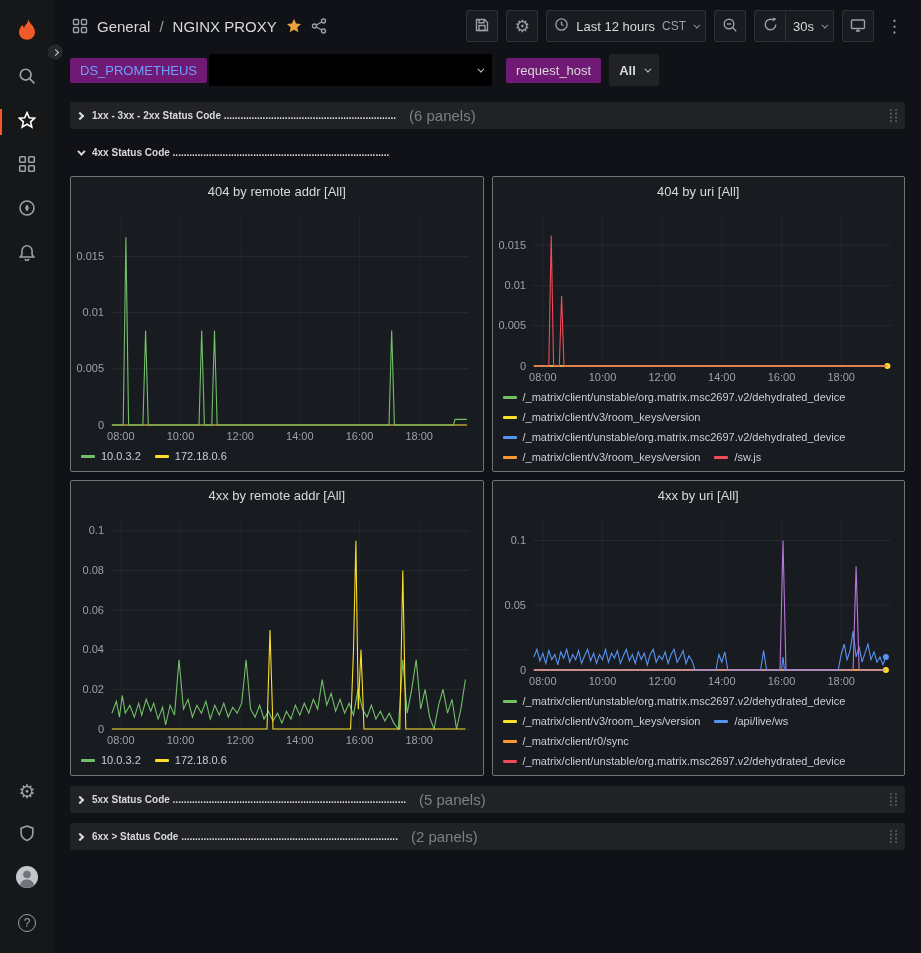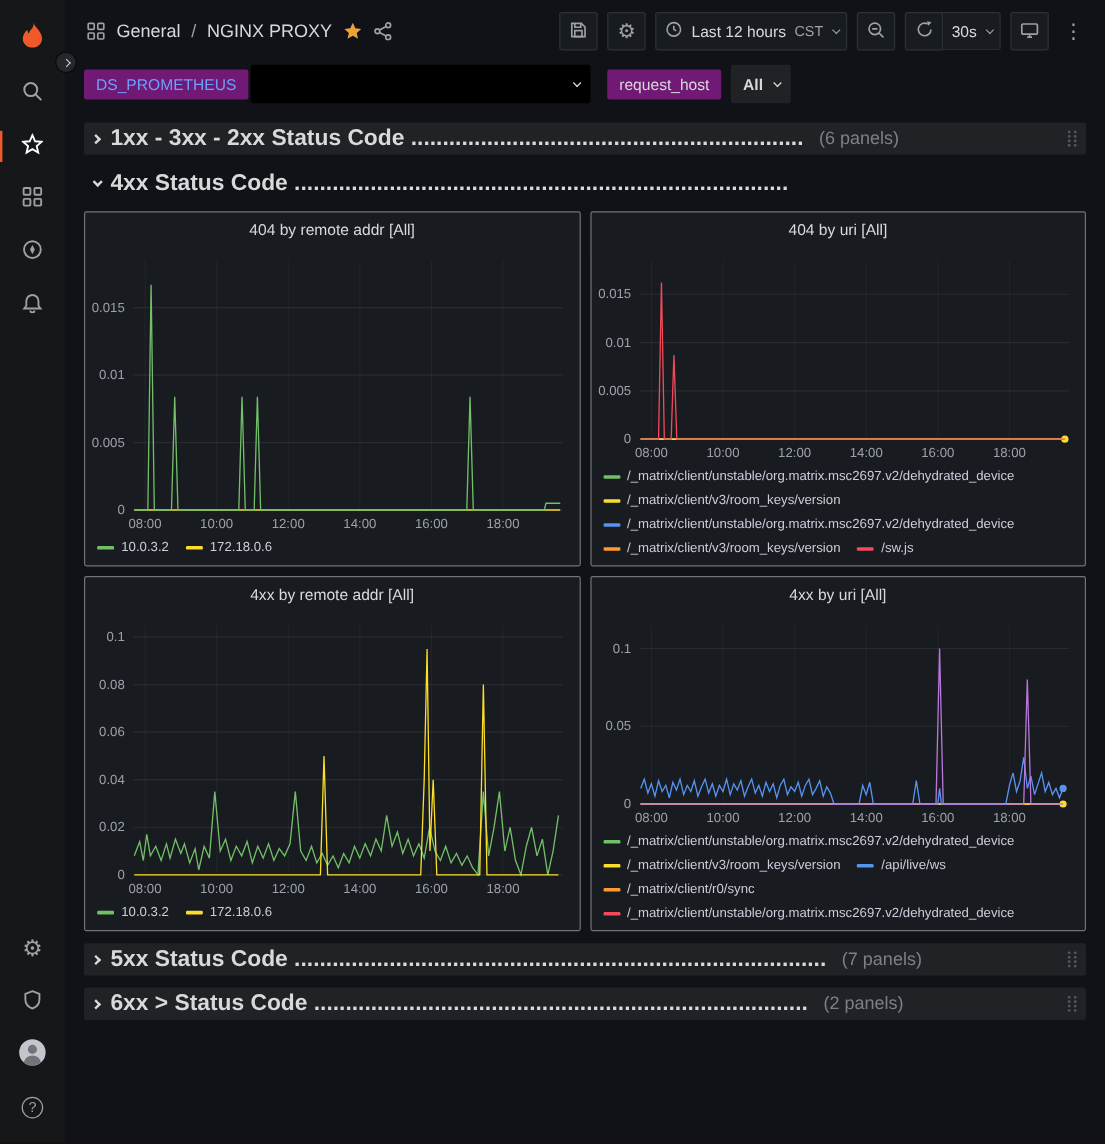--- a/index.html
+++ b/index.html
@@ -46,21 +46,21 @@
   .var-label.blue { color:#6e9fff; }
   .var-value { height:32px; display:flex; align-items:center; gap:8px; padding:0 10px; background:#202226; border-radius:2px; font-size:13px; color:#d8d9da; cursor:pointer; margin-left:2px; }
   .var-value.redacted { width:283px; background:#000; justify-content:flex-end; }
   .var.gapped .var-value { margin-left:8px;font-weight:bold; }
 
   
   .dash { flex:1; padding:8px 16px 0; overflow:hidden; }
   .row { height:27px; display:flex; align-items:center; gap:9px; padding:0 7px; margin-bottom:10px; cursor:pointer; }
   .row.collapsed { background:#202226; border-radius:2px; }
   .row .chev { color:#d8d9da; flex:0 0 auto; }
-  .row-title { font-size:19px; font-weight:700; color:#d8d9da; white-space:nowrap; overflow:hidden; }
+  .row-title { font-size:10px; font-weight:700; color:#d8d9da; white-space:nowrap; overflow:hidden; }
   .row-count { font-size:15px; color:#7b8087; margin-left:4px; white-space:nowrap; }
   .drag-handle { margin-left:auto; color:#565a61; display:flex; cursor:grab; }
   .grid2 { display:grid; grid-template-columns:1fr 1fr; gap:8px; margin:2px 0 10px; }
   .panel { height:296px; background:#181b1f; border:1px solid #737373; border-radius:2px; display:flex; flex-direction:column; overflow:hidden; }
   .panel-title { flex:0 0 30px; line-height:30px; text-align:center; font-size:13px; font-weight:500; color:#d8d9da; cursor:pointer; white-space:nowrap; overflow:hidden; }
   .chart { flex:1 1 auto; min-height:0; }
   .chart svg { display:block; }
   .legend { flex:0 0 auto; display:flex; flex-wrap:wrap; column-gap:14px; padding:0 10px 5px; font-size:11px; line-height:20px; color:#ccccdc; overflow:hidden; max-height:84px; }
   .legend-item { display:inline-flex; align-items:center; gap:6px; white-space:nowrap; cursor:pointer; }
   .swatch { width:14px; height:3px; border-radius:1px; flex:0 0 auto; }
@@ -471,21 +471,21 @@
                 <span class="swatch" style="background: rgb(242, 73, 92);"></span>
                 <span>/_matrix/client/unstable/org.matrix.msc2697.v2/dehydrated_device</span>
               </span>
             </div>
         </section>
       </div>
 
       <div class="row collapsed">
         <span class="chev right"></span>
         <span class="row-title">5xx Status Code ....................................................................................</span>
-        <span class="row-count">(7 panels)</span>
+        <span class="row-count">(5 panels)</span>
         <span class="drag-handle">
           <svg width="9" height="15" viewBox="0 0 9 15" fill="currentColor">
               <circle cx="2" cy="2" r="1.1"></circle>
               <circle cx="7" cy="2" r="1.1"></circle>
               <circle cx="2" cy="5.7" r="1.1"></circle>
               <circle cx="7" cy="5.7" r="1.1"></circle>
               <circle cx="2" cy="9.4" r="1.1"></circle>
               <circle cx="7" cy="9.4" r="1.1"></circle>
               <circle cx="2" cy="13.1" r="1.1"></circle>
               <circle cx="7" cy="13.1" r="1.1"></circle>

